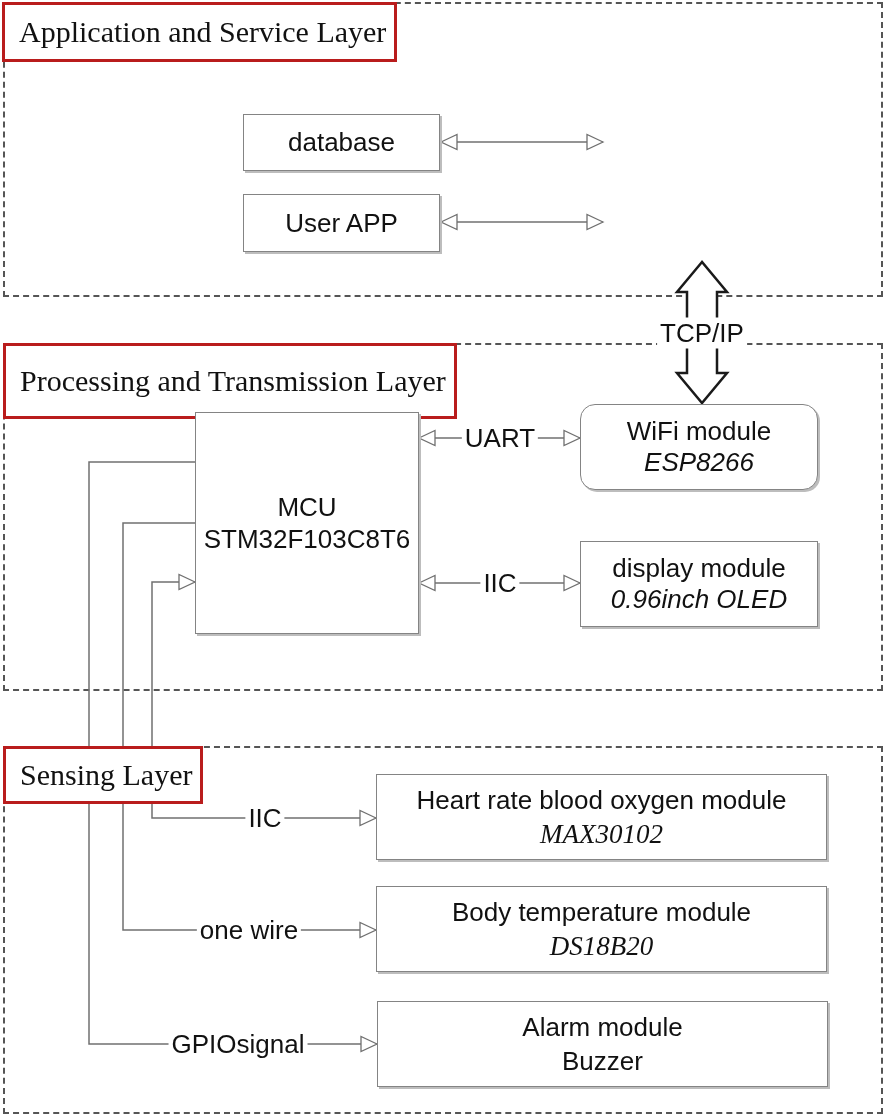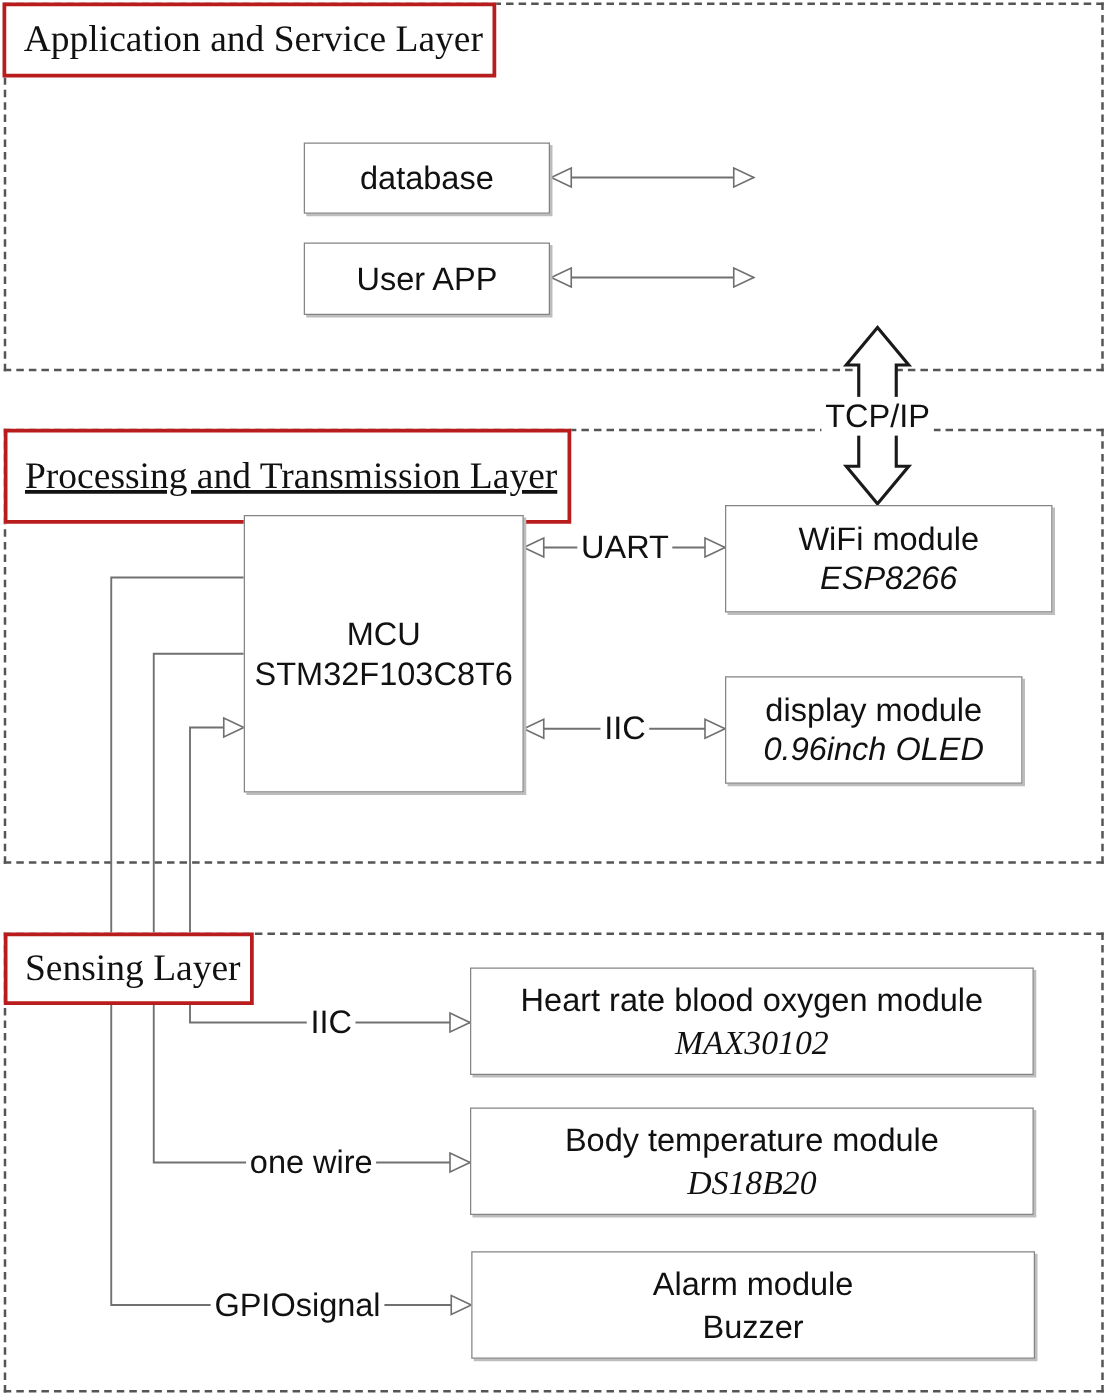--- a/index.html
+++ b/index.html
@@ -81,42 +81,42 @@
   <div class="conn-label" style="left:702px;top:333px;">TCP/IP</div>
   <div class="conn-label" style="left:500px;top:438px;">UART</div>
   <div class="conn-label" style="left:500px;top:583px;">IIC</div>
   <div class="conn-label" style="left:265px;top:818px;">IIC</div>
   <div class="conn-label" style="left:249px;top:930px;">one wire</div>
   <div class="conn-label" style="left:238px;top:1044px;">GPIOsignal</div>
 
   <div class="layer-label" style="left:2px;top:2px;width:395px;height:60px;">
     <span>Application and Service Layer</span>
   </div>
-  <div class="layer-label" style="left:3px;top:343px;width:454px;height:76px;text-decoration:underline;">
+  <div class="layer-label" style="left:3px;top:343px;width:454px;height:76px;">
     <span>Processing and Transmission Layer</span>
   </div>
   <div class="layer-label" style="left:3px;top:746px;width:200px;height:58px;">
     <span>Sensing Layer</span>
   </div>
 
   <div class="node" style="left:243px;top:114px;width:197px;height:57px;">
     <div class="t">database</div>
   </div>
 
   <div class="node" style="left:243px;top:194px;width:197px;height:58px;">
     <div class="t">User APP</div>
   </div>
 
 
   <div class="node mcu-lines" style="left:195px;top:412px;width:224px;height:222px;">
     <div class="t">MCU</div>
     <div class="t">STM32F103C8T6</div>
   </div>
 
-  <div class="node" style="left:580px;top:404px;width:262px;height:86px;">
+  <div class="node" style="left:580px;top:404px;width:238px;height:86px;border-radius:15px;">
     <div class="t">WiFi module</div>
     <div class="t sub-sans-italic">ESP8266</div>
   </div>
 
   <div class="node" style="left:580px;top:541px;width:238px;height:86px;">
     <div class="t">display module</div>
     <div class="t sub-sans-italic">0.96inch OLED</div>
   </div>
 
   <div class="node big-node" style="left:376px;top:774px;width:451px;height:86px;">

